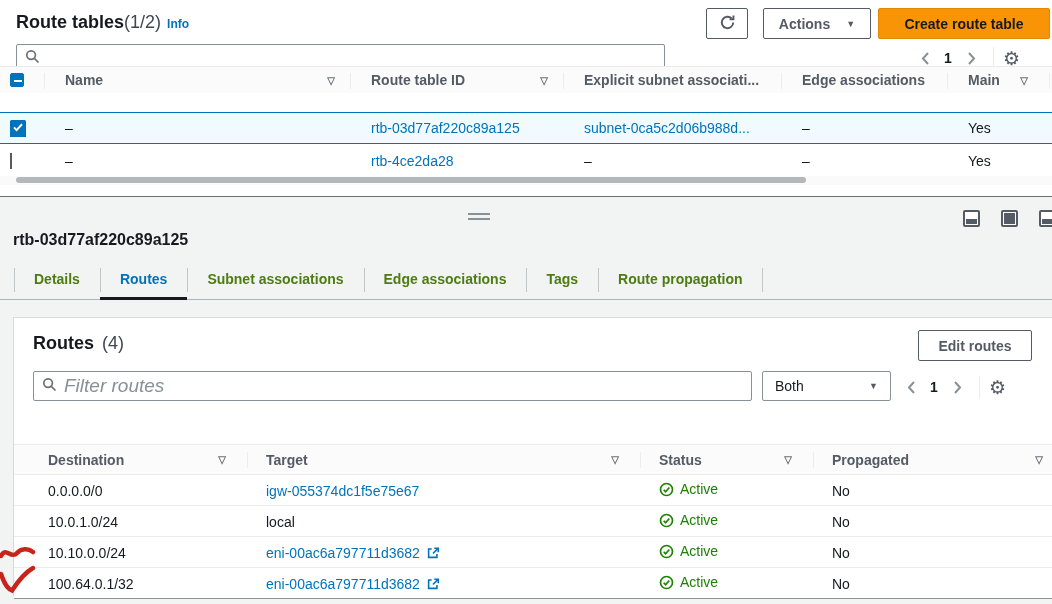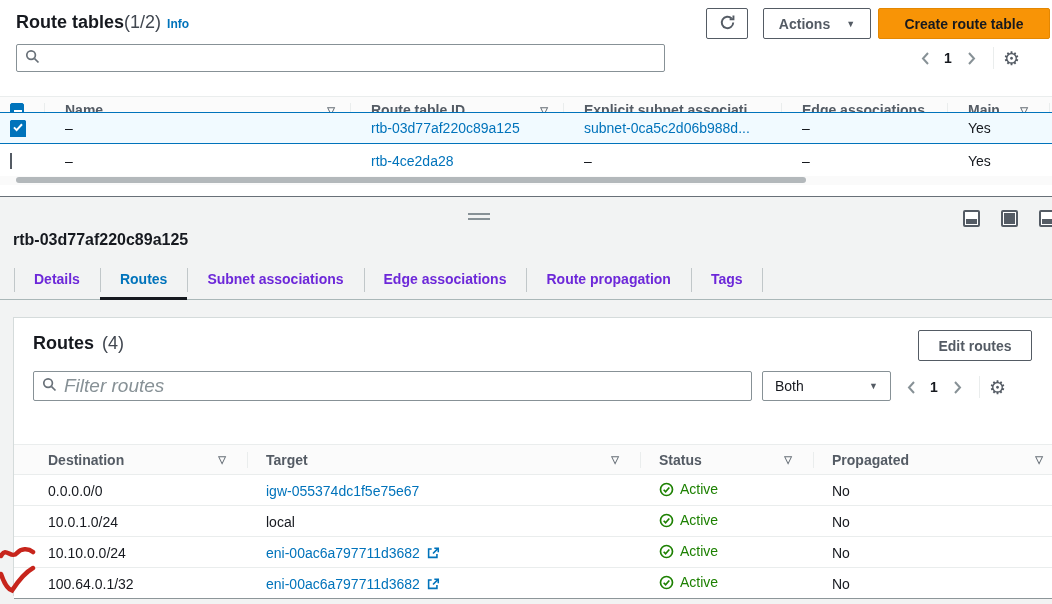--- a/index.html
+++ b/index.html
@@ -27,21 +27,21 @@
   .search-box input::placeholder { color:#879196; font-style:italic; }
 
   .pager { display:flex; align-items:center; }
   .pager-top { position:absolute; left:912px; top:45px; height:26px; }
   .pager .pg-btn { width:26px; height:24px; display:flex; align-items:center; justify-content:center; cursor:pointer; }
   .pager .num { width:20px; text-align:center; font-weight:bold; color:#16191f; }
   .pager .vdiv { width:1px; height:22px; background:#eaeded; margin:0 9px; }
   .gear { font-size:19px; color:#545b64; line-height:1; cursor:pointer; }
 
   .t1-head, .t1-row { display:grid; grid-template-columns:45px 306px 213px 218px 166px 1fr; align-items:center; }
-  .t1-head { position:absolute; left:0; top:96px; width:1052px; height:27px; border-top:1px solid #eaeded; background:#fbfbfb; }
+  .t1-head { position:absolute; left:0; top:66px; width:1052px; height:27px; border-top:1px solid #eaeded; background:#fbfbfb; }
   .t1-head .hc { position:relative; height:100%; display:flex; align-items:center; padding-left:20px; font-weight:bold; color:#545b64; }
   .t1-head .hc::after { content:""; position:absolute; right:0; top:6px; height:16px; width:1px; background:#eaeded; }
   .t1-head .hc:last-child::after { right:2px; }
   .sort { position:absolute; right:16px; font-size:10px; color:#687078; }
   .cb { width:14px; height:14px; border:1px solid #545b64; border-radius:2px; background:#fff; margin-left:10px; position:relative; cursor:pointer; }
   .cb.ind, .cb.checked { background:#0073bb; border-color:#0073bb; }
   .cb.ind::after { content:""; position:absolute; left:3px; top:5.5px; width:8px; height:2px; background:#fff; }
   .t1-row { position:absolute; left:0; width:1052px; height:32px; border-bottom:1px solid #eaeded; background:#fff; }
   .t1-row.sel { background:#f1faff; border-top:1px solid #0073bb; border-bottom:1px solid #0073bb; }
   .t1-row .cell { padding-left:20px; overflow:hidden; white-space:nowrap; }
@@ -54,21 +54,21 @@
   .bottom-section { position:absolute; left:0; top:196px; width:1052px; height:408px; background:#f2f3f3; border-top:1px solid #687078; }
   .drag-handle { position:absolute; left:468px; top:16px; width:22px; height:7px; border-top:2px solid #879196; border-bottom:2px solid #879196; cursor:ns-resize; }
   .panel-icons { position:absolute; left:963px; top:13px; display:flex; gap:21px; }
   .panel-icon { width:17px; height:17px; border:2px solid #545b64; border-radius:2px; background:#fff; position:relative; cursor:pointer; }
   .panel-icon.b::after { content:""; position:absolute; left:1px; right:1px; bottom:1px; height:5px; background:#545b64; }
   .panel-icon.f::after { content:""; position:absolute; inset:1px; background:#545b64; }
 
   .detail-heading { position:absolute; left:13px; top:34px; font-size:16px; font-weight:bold; color:#16191f; }
 
   .tabs-row { position:absolute; left:0; top:62px; width:1052px; height:41px; border-bottom:1px solid #aab7b8; display:flex; padding-left:14px; }
-  .tab { position:relative; padding:0 20px; display:flex; align-items:center; font-weight:bold; color:#6d28d9; cursor:pointer; }
+  .tab { position:relative; padding:0 20px; display:flex; align-items:center; font-weight:bold; color:#4d7c0f; cursor:pointer; }
   .tab::before { content:""; position:absolute; left:0; top:9px; height:24px; width:1px; background:#c1c7c9; }
   .tab:last-child::after { content:""; position:absolute; right:0; top:9px; height:24px; width:1px; background:#c1c7c9; }
   .tab.active { color:#0073bb; }
   .tab.active .underline { position:absolute; left:0; right:0; bottom:-1px; height:3px; background:#16191f; }
 
   .card { position:absolute; left:13px; top:120px; width:1045px; height:279px; background:#fff; border:1px solid #d5dbdb; }
   .card-title { position:absolute; left:19px; top:15px; display:flex; align-items:baseline; gap:8px; }
   .card-title .t { font-size:18px; font-weight:bold; }
   .card-title .c { font-size:18px; color:#414750; }
   .btn-edit { position:absolute; left:904px; top:12px; width:114px; height:31px;text-align:center; }
@@ -220,24 +220,24 @@
         <span>Routes</span>
         <span class="underline"></span>
       </div>
     <div class="tab">
         <span>Subnet associations</span>
       </div>
     <div class="tab">
         <span>Edge associations</span>
       </div>
     <div class="tab">
+        <span>Tags</span>
+      </div>
+    <div class="tab">
         <span>Route propagation</span>
-      </div>
-    <div class="tab">
-        <span>Tags</span>
       </div>
   </div>
 
   <div class="card">
 
     <div class="card-title">
       <span class="t">Routes</span>
       <span class="c">(4)</span>
     </div>
 

